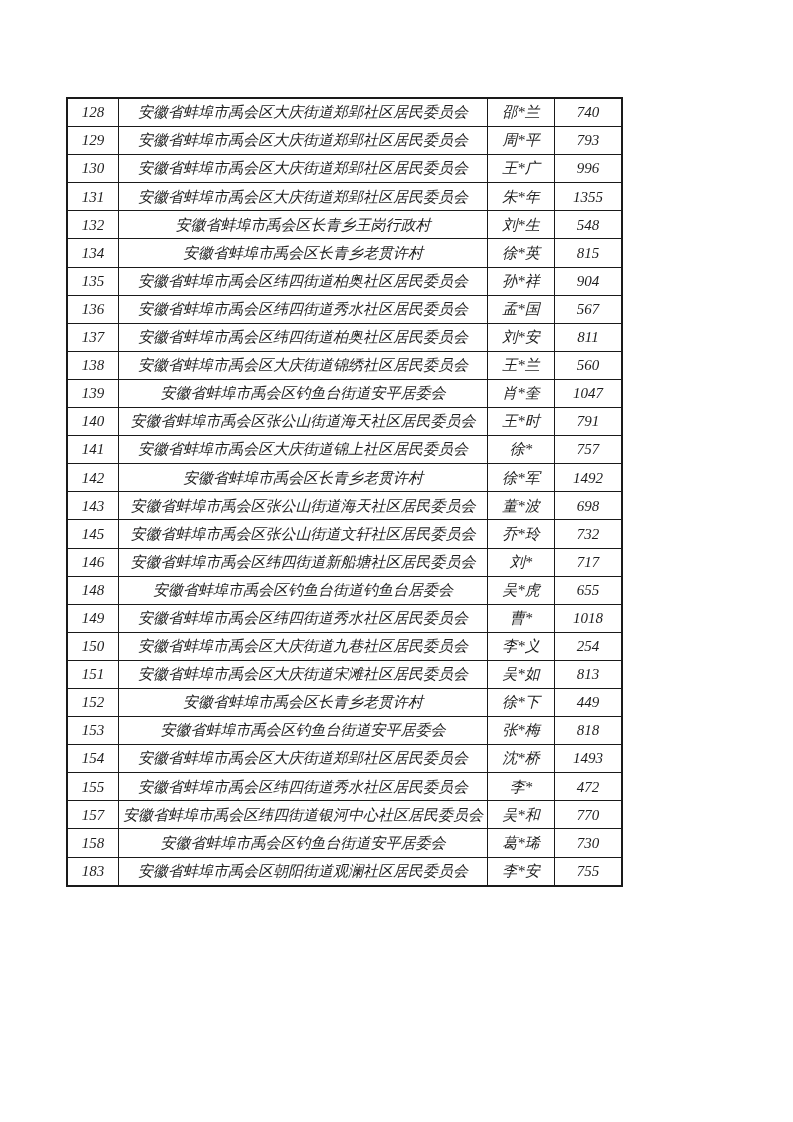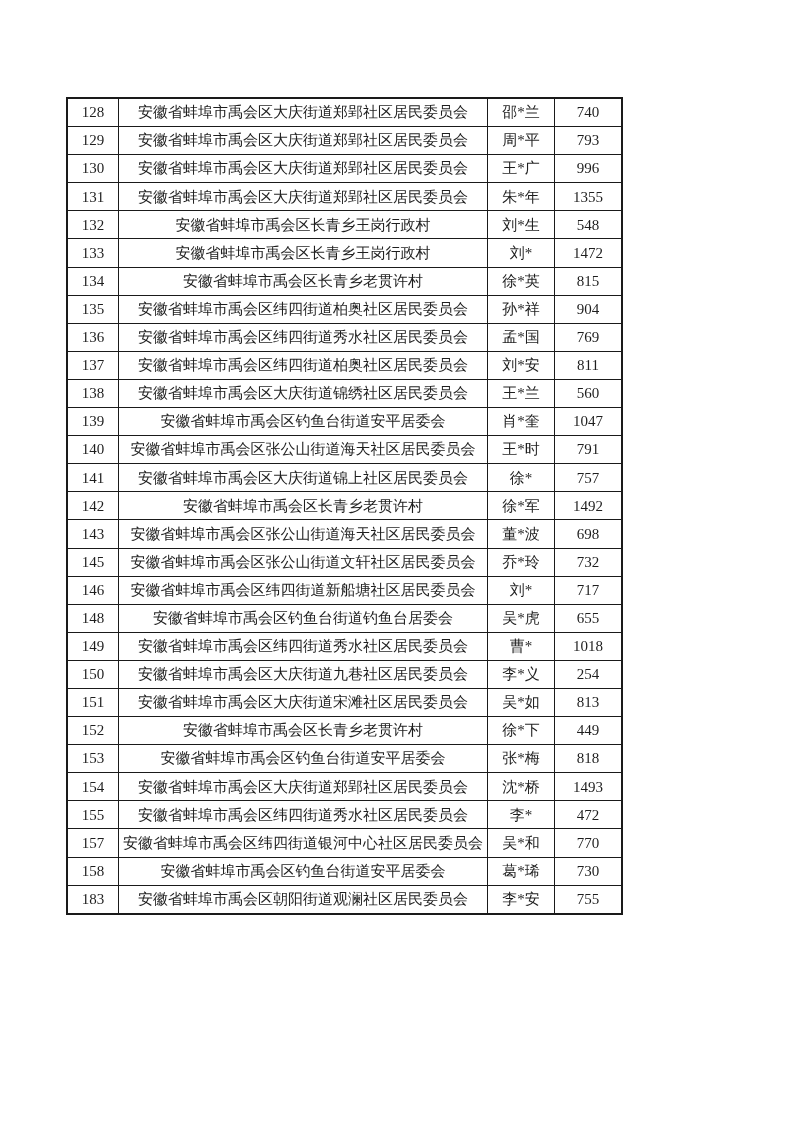--- a/index.html
+++ b/index.html
@@ -11,20 +11,21 @@
     height: 1122px;
     background: #ffffff;
     font-family: "Liberation Serif", "DejaVu Serif", serif;
   }
   .page {
     position: relative;
     width: 793px;
     height: 1122px;
     background: #ffffff;
     overflow: hidden;
+    font-style: italic;
   }
   table.roster {
     position: absolute;
     left: 66px;
     top: 97px;
     width: 534px;
     border-collapse: collapse;
     table-layout: fixed;
     border: 2px solid #1a1a1a;
   }
@@ -75,42 +76,36 @@
     <td class="c-person">朱*年</td>
     <td class="c-val">1355</td>
   </tr>
         <tr>
     <td class="c-idx">132</td>
     <td class="c-org">安徽省蚌埠市禹会区长青乡王岗行政村</td>
     <td class="c-person">刘*生</td>
     <td class="c-val">548</td>
   </tr>
         <tr>
-    <td class="c-idx">133</td>
-    <td class="c-org">安徽省蚌埠市禹会区长青乡王岗行政村</td>
-    <td class="c-person">刘*</td>
-    <td class="c-val">1472</td>
-  </tr>
-        <tr>
     <td class="c-idx">134</td>
     <td class="c-org">安徽省蚌埠市禹会区长青乡老贯许村</td>
     <td class="c-person">徐*英</td>
     <td class="c-val">815</td>
   </tr>
         <tr>
     <td class="c-idx">135</td>
     <td class="c-org">安徽省蚌埠市禹会区纬四街道柏奥社区居民委员会</td>
     <td class="c-person">孙*祥</td>
     <td class="c-val">904</td>
   </tr>
         <tr>
     <td class="c-idx">136</td>
     <td class="c-org">安徽省蚌埠市禹会区纬四街道秀水社区居民委员会</td>
     <td class="c-person">孟*国</td>
-    <td class="c-val">769</td>
+    <td class="c-val">567</td>
   </tr>
         <tr>
     <td class="c-idx">137</td>
     <td class="c-org">安徽省蚌埠市禹会区纬四街道柏奥社区居民委员会</td>
     <td class="c-person">刘*安</td>
     <td class="c-val">811</td>
   </tr>
         <tr>
     <td class="c-idx">138</td>
     <td class="c-org">安徽省蚌埠市禹会区大庆街道锦绣社区居民委员会</td>

